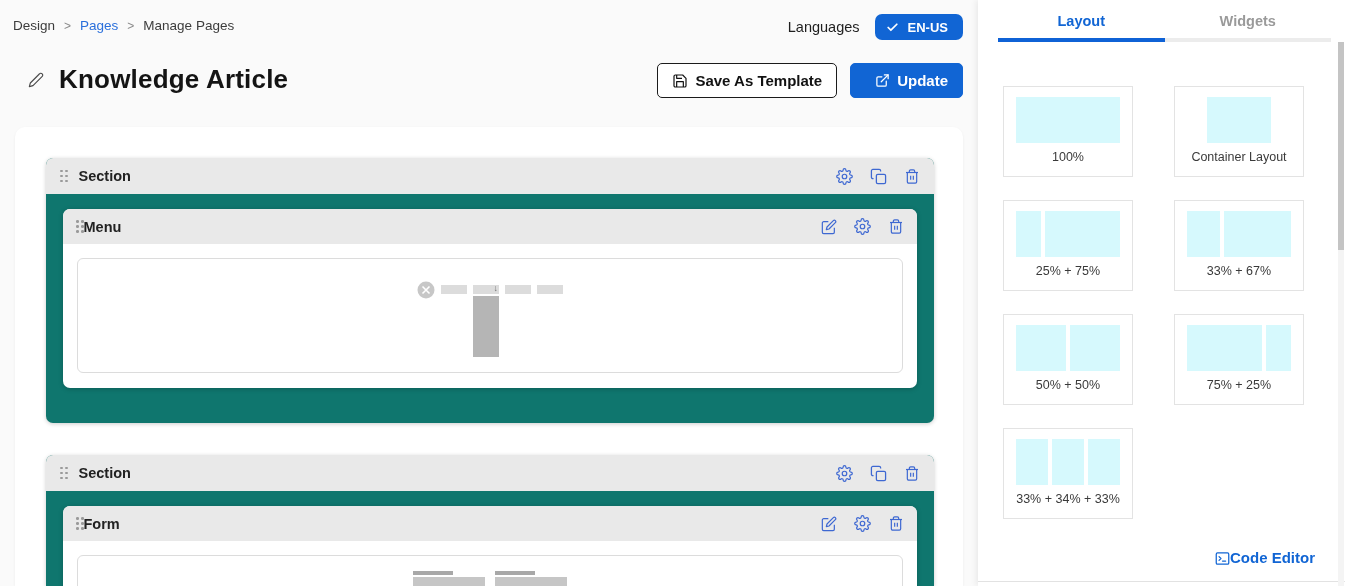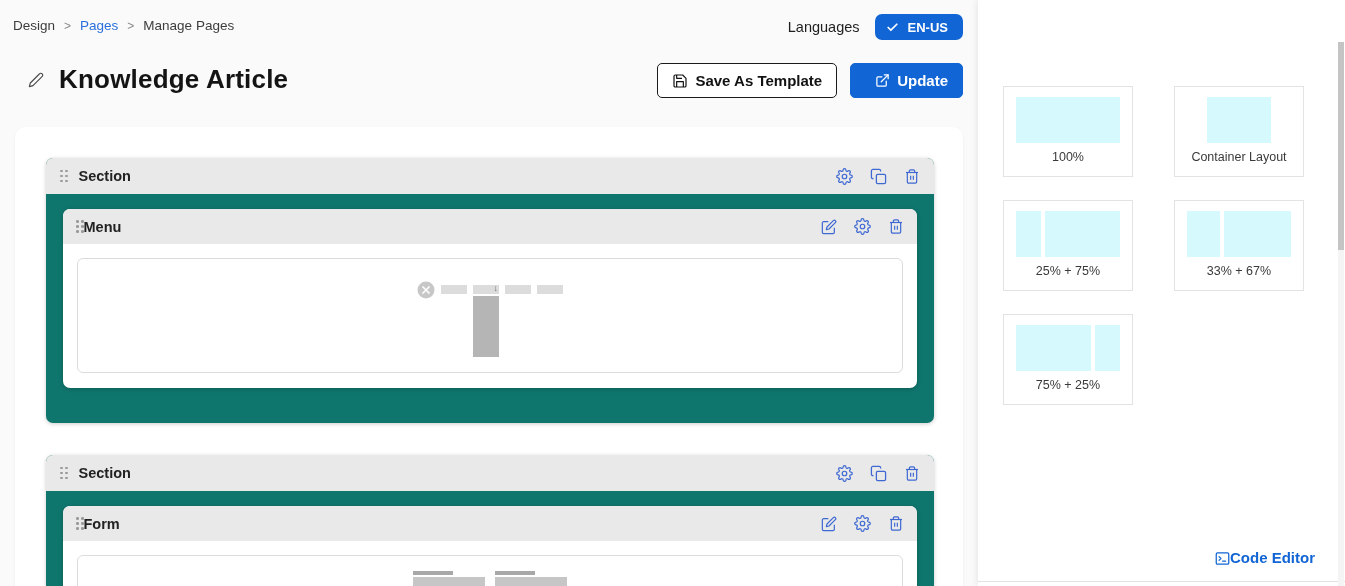--- a/index.html
+++ b/index.html
@@ -333,20 +333,27 @@
             </div>
           </div>
         </div>
       </div>
     </div>
 
   </div>
 </div>
 
 <aside class="sidebar">
+  <div class="tabs">
+    <div class="tab active">Layout</div>
+    <div class="tab">Widgets</div>
+    <div class="tab-track">
+        <div class="active-bar"></div>
+      </div>
+  </div>
 
   <div class="tiles">
     <div class="tile">
       <div class="tile-bars">
           <div class="tile-bar" style="flex: 100 1 0%;"></div>
         </div>
       <div class="tile-label">100%</div>
     </div>
     <div class="tile">
       <div class="tile-bars centered">
@@ -363,24 +370,39 @@
     </div>
     <div class="tile">
       <div class="tile-bars">
           <div class="tile-bar" style="flex: 33 1 0%;"></div>
           <div class="tile-bar" style="flex: 67 1 0%;"></div>
         </div>
       <div class="tile-label">33% + 67%</div>
     </div>
     <div class="tile">
       <div class="tile-bars">
+          <div class="tile-bar" style="flex: 50 1 0%;"></div>
+          <div class="tile-bar" style="flex: 50 1 0%;"></div>
+        </div>
+      <div class="tile-label">50% + 50%</div>
+    </div>
+    <div class="tile">
+      <div class="tile-bars">
           <div class="tile-bar" style="flex: 75 1 0%;"></div>
           <div class="tile-bar" style="flex: 25 1 0%;"></div>
         </div>
       <div class="tile-label">75% + 25%</div>
+    </div>
+    <div class="tile">
+      <div class="tile-bars">
+          <div class="tile-bar" style="flex: 33 1 0%;"></div>
+          <div class="tile-bar" style="flex: 34 1 0%;"></div>
+          <div class="tile-bar" style="flex: 33 1 0%;"></div>
+        </div>
+      <div class="tile-label">33% + 34% + 33%</div>
     </div>
   </div>
 
   <div class="code-editor">
     <span>
       <svg width="15" height="15" viewBox="0 0 24 24" fill="none" stroke="#1165d4" stroke-width="2" stroke-linecap="round" stroke-linejoin="round">
           <rect x="2" y="3" width="20" height="18" rx="2"></rect>
           <polyline points="6.5 9 9.5 12 6.5 15"></polyline>
           <line x1="12" y1="16" x2="17" y2="16"></line>
         </svg>

